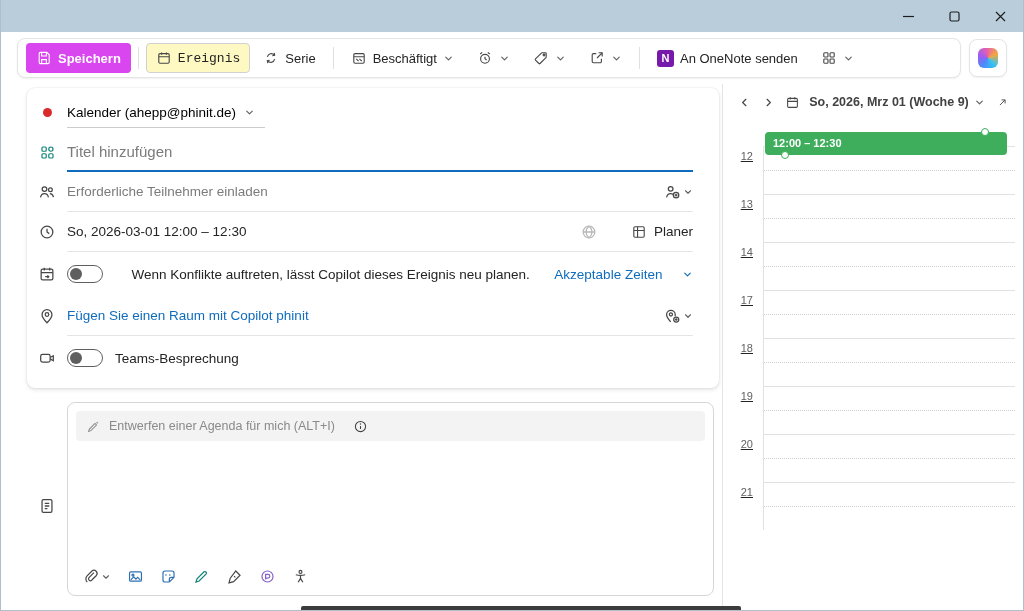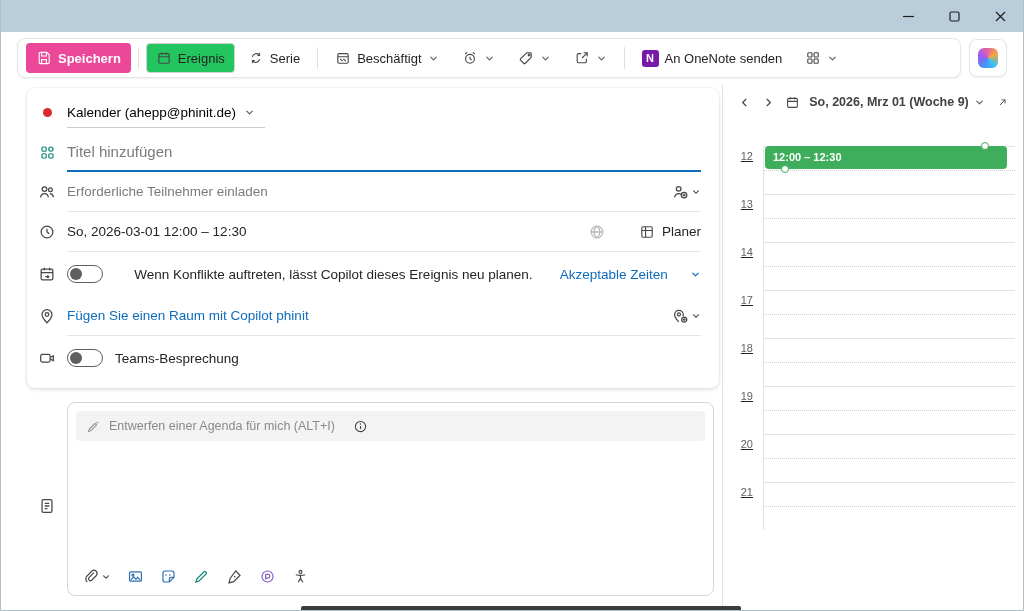--- a/index.html
+++ b/index.html
@@ -14,41 +14,41 @@
              color:#1f1f1f; cursor:default; }
 
   
   .toolbar-strip { height:52px; display:flex; align-items:center; gap:8px; padding:0 16px; background:#fff; }
   .toolbar { flex:1; height:40px; border:1px solid #e5e5e5; border-radius:8px; background:#fff;
              box-shadow:0 1px 2px rgba(0,0,0,.06); display:flex; align-items:center; gap:3px; padding:0 8px; }
   .tb-btn { height:30px; border:1px solid transparent; border-radius:4px; background:transparent;
             display:flex; align-items:center; gap:6px; padding:0 9px; font-size:13px; color:#242424;
             font-family:inherit; white-space:nowrap; }
   .tb-btn.save { color:#fff; font-weight:bold; background:#0f8378; }
-  .tb-btn.selected { background:#22c55e; border-color:#d1d1d1; }
+  .tb-btn.selected { background:#fef9c3; border-color:#d1d1d1;font-family:Liberation Mono, monospace; }
   .tb-divider { width:1px; height:22px; background:#e0e0e0; margin:0 4px; }
   .chev { color:#616161; display:inline-flex; }
   .tb-btn.save .chev, .tb-btn.save .ic { color:#fff; }
   .ic { display:inline-flex; align-items:center; justify-content:center; color:#474747; }
   .onenote-tile { width:17px; height:17px; border-radius:3px; background:#7719aa; color:#fff;
                   font-size:11px; font-weight:bold; display:flex; align-items:center; justify-content:center; }
   .copilot-btn { width:38px; height:38px; border:1px solid #e5e5e5; border-radius:8px; background:#fff;
                  box-shadow:0 1px 2px rgba(0,0,0,.06); display:flex; align-items:center; justify-content:center; }
   .copilot-logo { width:20px; height:20px; border-radius:6px;
                   background:conic-gradient(from 210deg,#4a8cf7,#9b5cf6,#e960aa,#f2a93b,#35c3f3,#4a8cf7); }
 
   
   .content { position:absolute; top:84px; left:0; right:0; bottom:0; display:flex; background:#fff; }
   .main { width:722px; flex:none; padding:4px 0 0 26px; border-right:1px solid #e4e4e4; }
 
   .form-card { width:692px; background:#fff; border-radius:8px; padding:4px 10px 8px 0;
                box-shadow:0 0 2px rgba(0,0,0,.12), 0 2px 4px rgba(0,0,0,.10); }
   .frow { display:flex; align-items:center; }
   .gutter { width:40px; flex:none; display:flex; justify-content:center; color:#5a5a5a; }
-  .fbody { flex:1; display:flex; align-items:center; min-height:40px; margin-right:8px; }
+  .fbody { flex:1; display:flex; align-items:center; min-height:40px; margin-right:16px; }
   .b-gray { border-bottom:1px solid #e5e5e5; }
   .b-blue { border-bottom:2px solid #0f6cbd; }
   .dot { width:9px; height:9px; border-radius:50%; background:#d92b2b; }
   .cal-select { display:flex; align-items:center; gap:8px; padding:9px 10px 7px 0; font-size:13.5px;
                 border-bottom:1px solid #cccccc; }
   input.txt { border:none; outline:none; width:100%; font-family:inherit; background:transparent; color:#242424; }
   input.txt::placeholder { color:#7b7b7b; }
   .title-input { font-size:15px; height:34px; }
   .att-input { font-size:13.5px; height:30px; }
   .row-right { margin-left:auto; display:flex; align-items:center; gap:3px; color:#5a5a5a; }
@@ -84,21 +84,21 @@
   .cal-title-wrap { flex:1; display:flex; justify-content:center; }
   .cal-title { display:flex; align-items:center; gap:5px; border:none; background:none;
                font-family:inherit; font-size:12.5px; font-weight:bold; color:#424242; }
   .cal-grid { flex:1; position:relative; padding-right:8px; overflow:hidden;text-decoration:underline; }
   .grid-spacer { height:26px; }
   .hour-row { height:48px; display:flex; }
   .hour-label { width:40px; flex:none; font-size:11px; color:#616161; text-align:right;
                 padding:4px 10px 0 0; }
   .hour-cell { flex:1; border-top:1px solid #e2e2e2; border-left:1px solid #e2e2e2; position:relative; }
   .half-line { position:absolute; top:23px; left:0; right:0; border-top:1px dotted #cfcfcf; }
-  .cal-event { position:absolute; top:26px; left:42px; right:16px; height:23px; border-radius:4px;
+  .cal-event { position:absolute; top:12px; left:42px; right:16px; height:23px; border-radius:4px;
                background:#3eae5c; color:#fff; font-size:11px; font-weight:bold; line-height:22px;
                padding-left:8px; z-index:2; }
   .handle { position:absolute; width:8px; height:8px; background:#fff; border:1.6px solid #3eae5c;
             border-radius:50%; }
   .handle.top { top:-4px; right:18px; }
   .handle.bottom { bottom:-4px; left:16px; }
 
   .taskbar-hint { position:absolute; bottom:0; left:300px; width:440px; height:4px;
                   background:#3c3c3c; border-radius:2px 2px 0 0; }
   svg { display:block; }
@@ -128,21 +128,21 @@
         <svg width="11" height="11" viewBox="0 0 11 11">
             <path d="M1 1l9 9M10 1l-9 9" stroke="#1f1f1f" stroke-width="1.2"></path>
           </svg>
       </span>
     </div>
   </div>
 
   <div class="toolbar-strip">
     <div class="toolbar">
 
-      <button class="tb-btn save" style="background: #ec4899;">
+      <button class="tb-btn save" style="background: #d946ef;">
         <span class="ic">
           <svg width="16" height="16" viewBox="0 0 20 20" fill="none" stroke="currentColor" stroke-width="1.4">
               <path d="M4 4.5A1.5 1.5 0 0 1 5.5 3h8l3 3v9.5a1.5 1.5 0 0 1-1.5 1.5h-9A1.5 1.5 0 0 1 4 15.5z"></path>
               <path d="M7 3v4.5h6V3"></path>
               <path d="M7 17v-5h6v5"></path>
             </svg>
         </span>
         <span>Speichern</span>
       </button>
 

